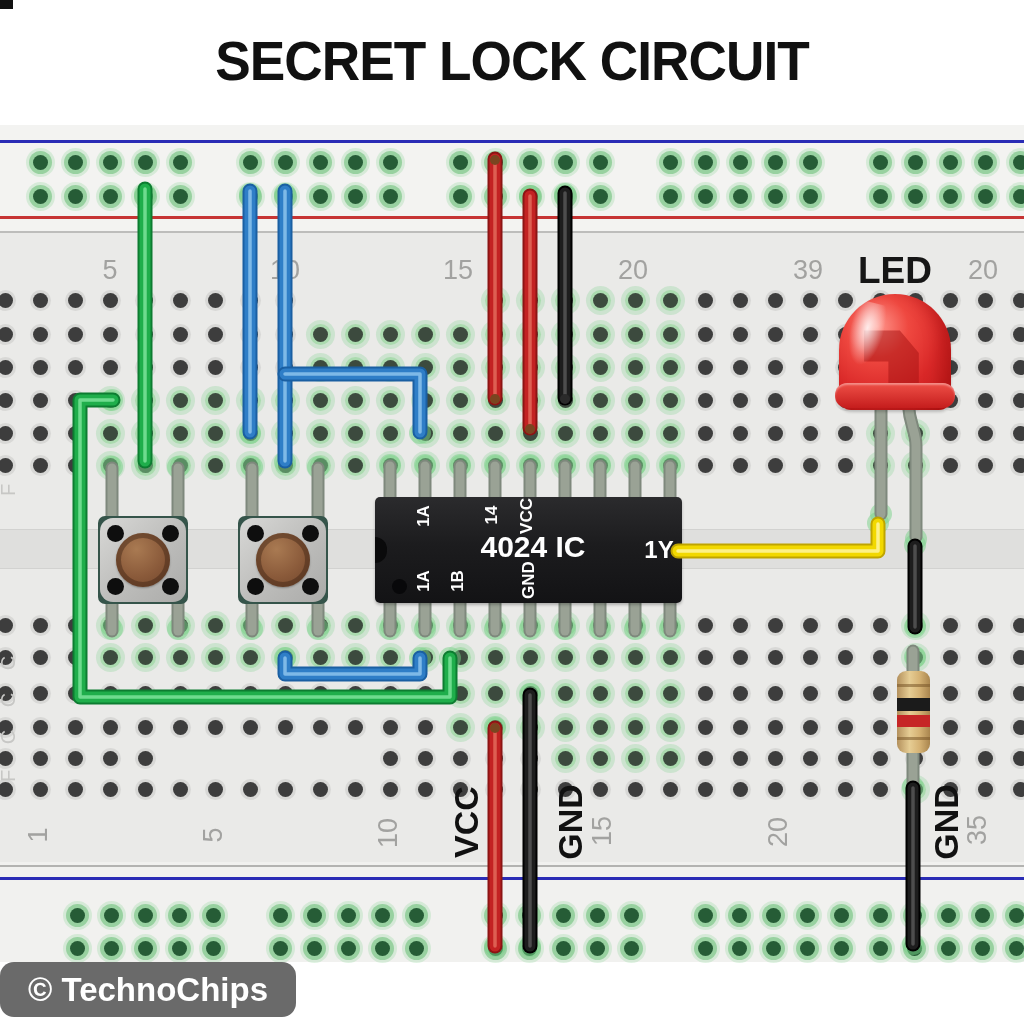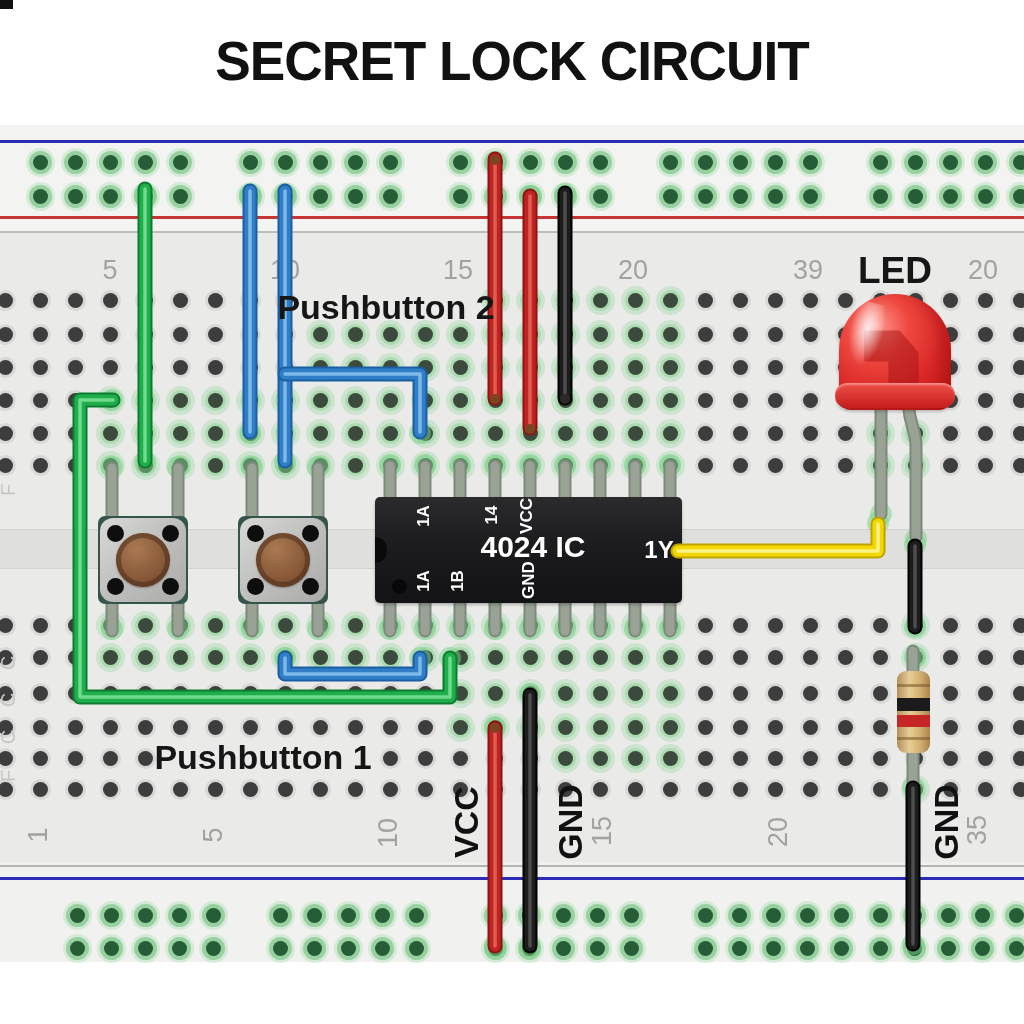--- a/index.html
+++ b/index.html
@@ -773,20 +773,21 @@
       <path d="M913,788 L913,944" stroke="#000000" stroke-width="15" fill="none" stroke-linecap="round" stroke-linejoin="round"></path>
       <path d="M913,788 L913,944" stroke="#1d1d1d" stroke-width="11" fill="none" stroke-linecap="round" stroke-linejoin="round"></path>
       <path d="M913,788 L913,944" stroke="#565656" stroke-width="3.5" fill="none" stroke-linecap="round" stroke-linejoin="round" opacity="0.85"></path>
       <circle cx="495" cy="160" r="5" fill="#7a4520"></circle>
       <circle cx="495" cy="399" r="5" fill="#7a4520"></circle>
       <circle cx="530" cy="429" r="5" fill="#7a4520"></circle>
       <circle cx="565" cy="399" r="5" fill="#2a2a2a"></circle>
       <circle cx="495" cy="728" r="5" fill="#7a4520"></circle>
     </svg>
 
-  <span class="plabel" style="left:386px;top:307px">Pushbutton 2</span>
-  <span class="plabel" style="left:263px;top:757px">Pushbutton 1</span>
   <span class="plabel" style="left:895px;top:271px;font-size:37px">LED</span>
   <span class="vlabel" style="left:466px;top:822px">VCC</span>
   <span class="vlabel" style="left:570px;top:822px">GND</span>
   <span class="vlabel" style="left:946px;top:822px">GND</span>
 
+  <div id="badge" style="background: rgb(106, 106, 106); color: rgb(255, 255, 255);">
+    <span>© TechnoChips</span>
+  </div>
 </div>
 
 </body></html>

